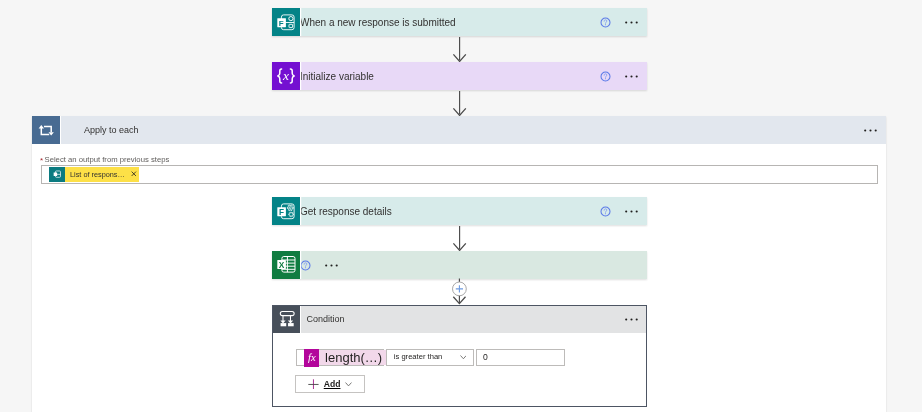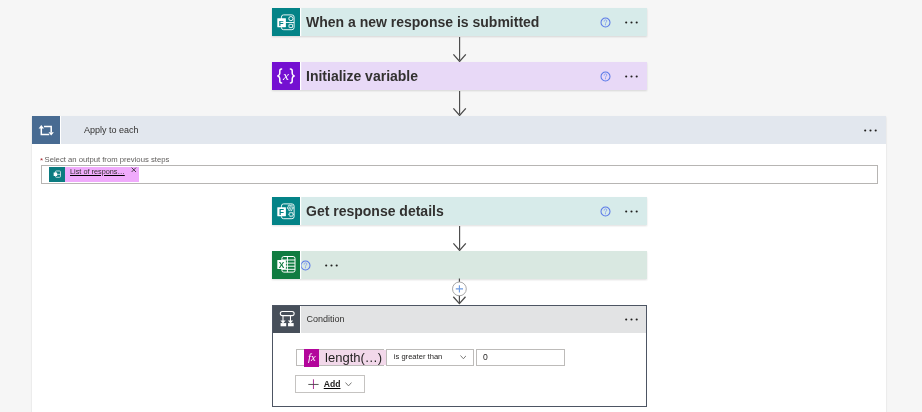--- a/index.html
+++ b/index.html
@@ -5,40 +5,40 @@
   html,body{margin:0;padding:0;}
   body{width:922px;height:412px;background:#f6f6f6;font-family:"Liberation Sans",sans-serif;overflow:hidden;
 }
   .canvas{position:absolute;left:0;top:0;width:922px;height:412px;}
 
   
   .card{position:absolute;display:flex;align-items:stretch;height:28px;
         box-shadow:0 0.6px 1.8px rgba(0,0,0,.13),0 0.1px 0.5px rgba(0,0,0,.11);}
   .card .ico{width:28px;flex:0 0 28px;display:flex;align-items:center;justify-content:center;
              box-shadow:1.2px 0 0 #ffffff;position:relative;z-index:1;}
-  .card .title{font-size:14px;color:#323130;margin-left:6px;flex:1;display:flex;align-items:center;font-weight:bold;}
+  .card .title{font-size:10px;color:#323130;flex:1;display:flex;align-items:center;}
   .card .right{display:flex;align-items:center;gap:0px;}
   .help-ic{width:11px;height:11px;margin-right:14.3px;display:block;}
   .dots{width:14.2px;height:11px;margin-right:7.5px;display:block;}
 
   
   .conn{position:absolute;}
 
   
   .scope{position:absolute;background:#fff;box-shadow:0 0.6px 1.8px rgba(0,0,0,.13),0 0.1px 0.5px rgba(0,0,0,.11);}
   .scope-head{display:flex;align-items:stretch;height:28px;background:#e2e7ee;}
   .scope-head .ico{width:28px;flex:0 0 28px;background:#486b92;display:flex;align-items:center;justify-content:center;
                    border-right:1.2px solid #ffffff;}
   .scope-head .title{font-size:9px;color:#323130;margin-left:23px;display:flex;align-items:center;flex:1;}
   .scope-head .dots{margin-right:7.8px;align-self:center;}
 
   .field-label{font-size:7.7px;color:#605e5c;position:absolute;}
   .req-star{color:#a4262c;font-size:8px;position:absolute;}
   .token-input{position:absolute;background:#fff;border:1px solid #b7b5b3;box-sizing:border-box;}
-  .token{position:absolute;display:flex;height:15px;background:#f0abfc;text-decoration:underline;}
+  .token{position:absolute;display:flex;align-items:center;height:15px;background:#fde047;}
   .token .tico{width:16px;height:15px;flex:0 0 16px;background:#0b7b80;display:flex;align-items:center;justify-content:center;}
   .token .tlabel{font-size:7.3px;color:#323130;margin-left:5px;}
   .token .tx{width:5.6px;height:5.6px;margin:0 2.6px 0 6.5px;}
 
   
   .cond{position:absolute;background:#fff;border:1.5px solid #4d5563;box-sizing:border-box;}
   .cond-head{display:flex;align-items:stretch;height:27px;background:#e2e3e4;}
   .cond-head .ico{width:27.2px;flex:0 0 27.2px;background:#474f5a;display:flex;align-items:center;justify-content:center;
                   border-right:1.6px solid #ffffff;}
   .cond-head .title{font-size:9px;color:#323130;margin-left:5.4px;display:flex;align-items:center;flex:1;}

